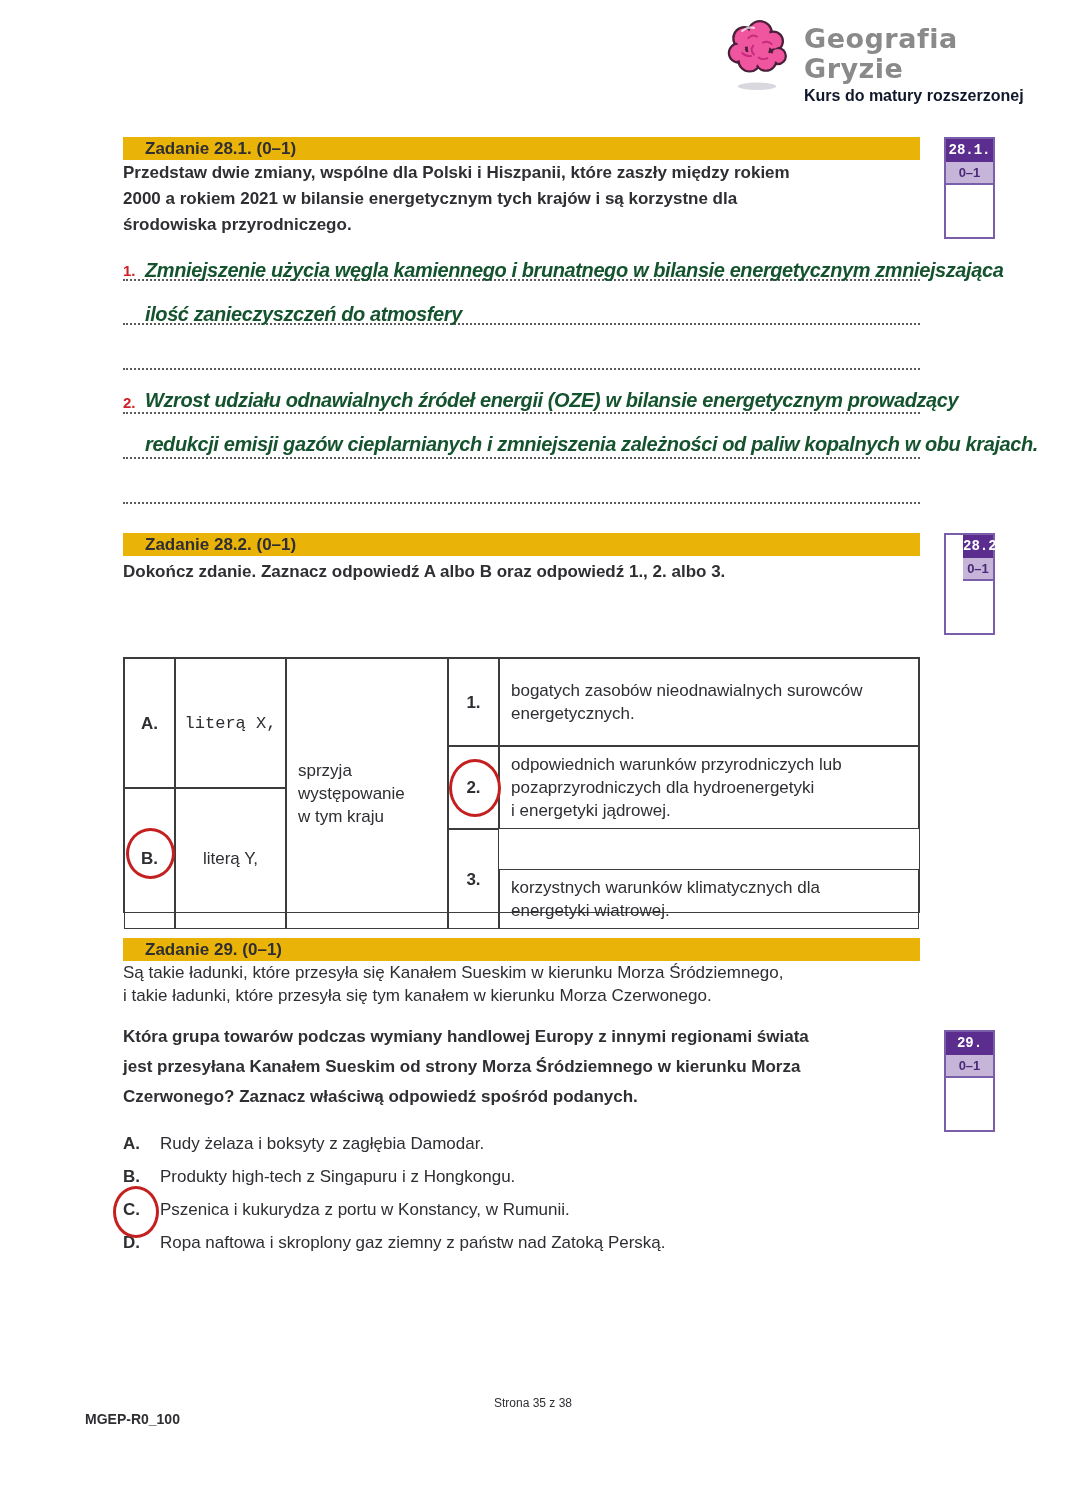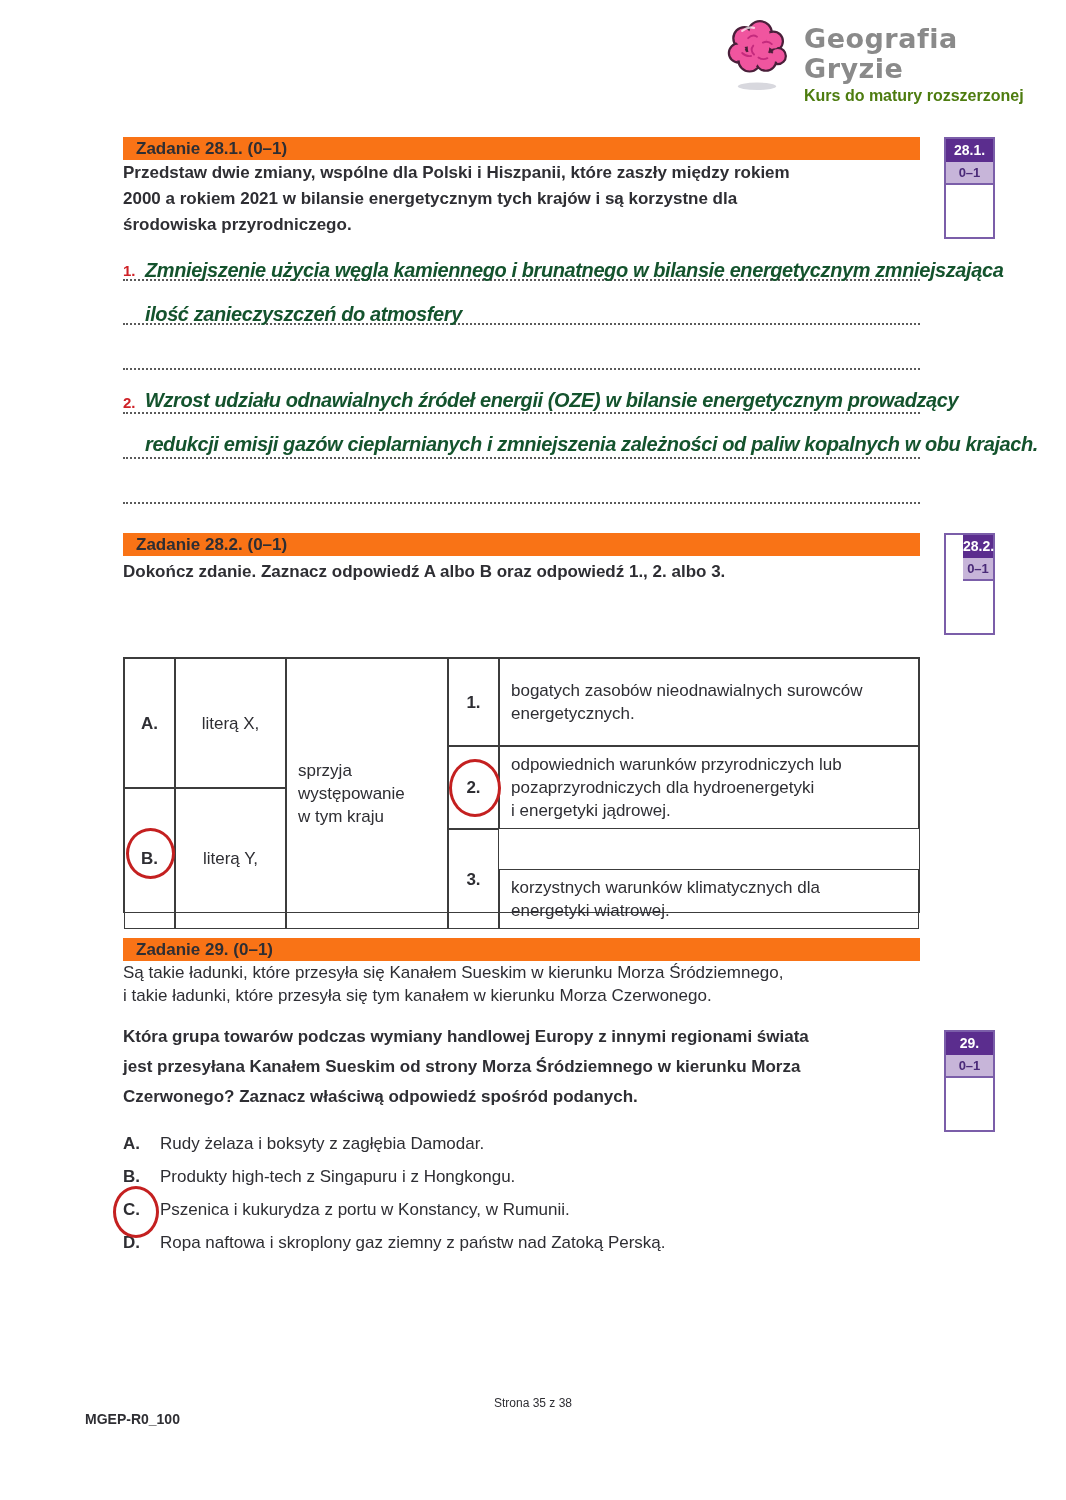--- a/index.html
+++ b/index.html
@@ -5,36 +5,36 @@
   html,body{margin:0;padding:0;background:#ffffff;}
   .page{position:relative;width:1066px;height:1500px;background:#fff;
         font-family:"Liberation Sans",sans-serif;color:#2e2e33;overflow:hidden;border-radius:22px;}
 
   
   .logo{position:absolute;top:14px;left:720px;display:flex;align-items:flex-start;}
   .logo svg{width:74px;height:78px;flex:0 0 auto;}
   .logo-text{margin-left:10px;padding-top:10px;}
   .logo-title{font-family:"DejaVu Sans",sans-serif;font-size:27px;font-weight:bold;
               color:#8a8a8a;letter-spacing:0.5px;line-height:30px;}
-  .logo-sub{font-size:16px;font-weight:bold;color:#4d7c0f;margin-top:3px;}
-
-  
-  .bar{position:absolute;left:123px;width:797px;height:23px;background:#f97316;
-       font-weight:bold;font-size:17px;line-height:23px;padding-left:13px;
+  .logo-sub{font-size:16px;font-weight:bold;color:#0f172a;margin-top:3px;}
+
+  
+  .bar{position:absolute;left:123px;width:797px;height:23px;background:#eab308;
+       font-weight:bold;font-size:17px;line-height:23px;padding-left:22px;
        box-sizing:border-box;color:#2e2e33;}
 
   .bodytext{position:absolute;left:123px;width:812px;font-size:17px;
             line-height:26px;white-space:pre-line;}
   .bold{font-weight:bold;}
 
   
   .scorebox{position:absolute;left:944px;width:51px;border:2px solid #7b5ea9;
             box-sizing:border-box;background:#fff;}
   .scorebox .num{background:#5b2d8e;color:#fff;font-weight:bold;font-size:14px;
-                 text-align:center;height:23px;line-height:23px;}
+                 text-align:center;height:23px;line-height:23px;font-family:Liberation Mono, monospace;}
   .scorebox .range{background:#c7b5d9;color:#4a2a78;font-weight:bold;font-size:13px;
                    text-align:center;height:21px;line-height:21px;
                    border-bottom:2px solid #7b5ea9;}
   .scorebox .blank{height:52px;background:#fff;}
 
   
   .dotline{position:absolute;left:123px;width:797px;height:0;
            border-bottom:2px dotted #5a5a5a;}
   .hand{position:absolute;color:#14532d;font-style:italic;font-weight:bold;
         font-size:20px;white-space:nowrap;letter-spacing:-0.4px;}
@@ -134,21 +134,21 @@
   <div class="bodytext bold" style="top:559px;">Dokończ zdanie. Zaznacz odpowiedź A albo B oraz odpowiedź 1., 2. albo 3.</div>
 
   <div class="scorebox" style="top:533px;padding-left:17px;">
     <div class="num">28.2.</div>
     <div class="range">0–1</div>
     <div class="blank"></div>
   </div>
 
   <div class="qtable">
     <div class="cell bold" style="grid-column:1;grid-row:1 / span 2;">A.</div>
-    <div class="cell" style="grid-column:2;grid-row:1 / span 2;">literą X,</div>
+    <div class="cell" style="grid-column:2;grid-row:1 / span 2;font-family:Liberation Mono, monospace;">literą X,</div>
     <div class="cell bold" style="grid-column:1;grid-row:3 / span 2;">B.</div>
     <div class="cell" style="grid-column:2;grid-row:3 / span 2;">literą Y,</div>
     <div class="cell txt" style="grid-column:3;grid-row:1 / span 4;">sprzyja
 występowanie
 w tym kraju</div>
     <div class="cell bold" style="grid-column:4;grid-row:1;">1.</div>
     <div class="cell txt" style="grid-column:5;grid-row:1;">bogatych zasobów nieodnawialnych surowców
 energetycznych.</div>
     <div class="cell bold" style="grid-column:4;grid-row:2 / span 2;">2.</div>
     <div class="cell txt" style="grid-column:5;grid-row:2 / span 2;">odpowiednich warunków przyrodniczych lub

